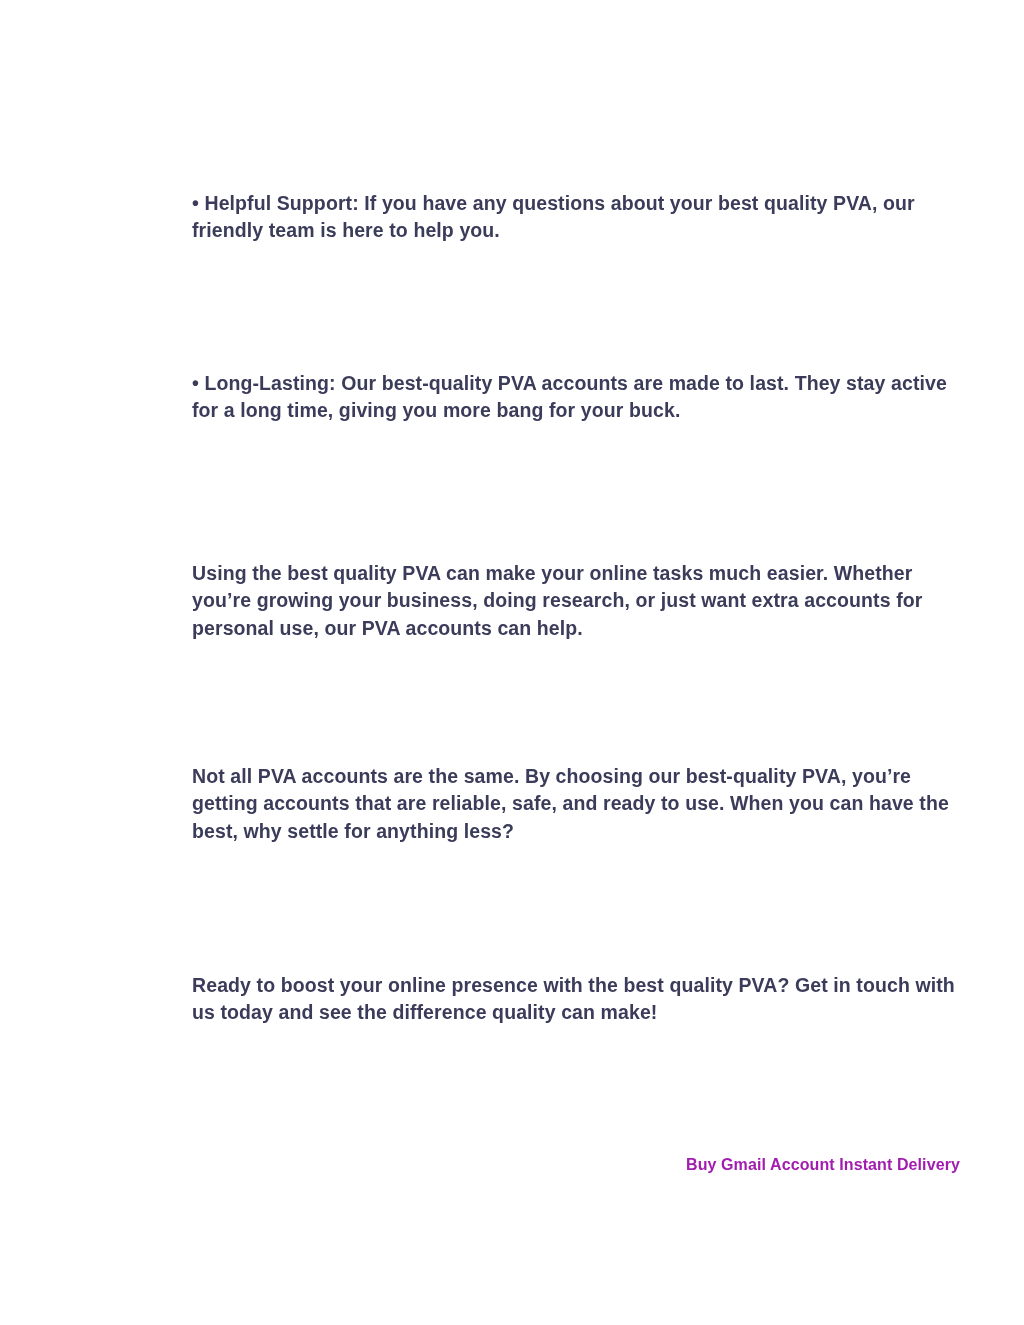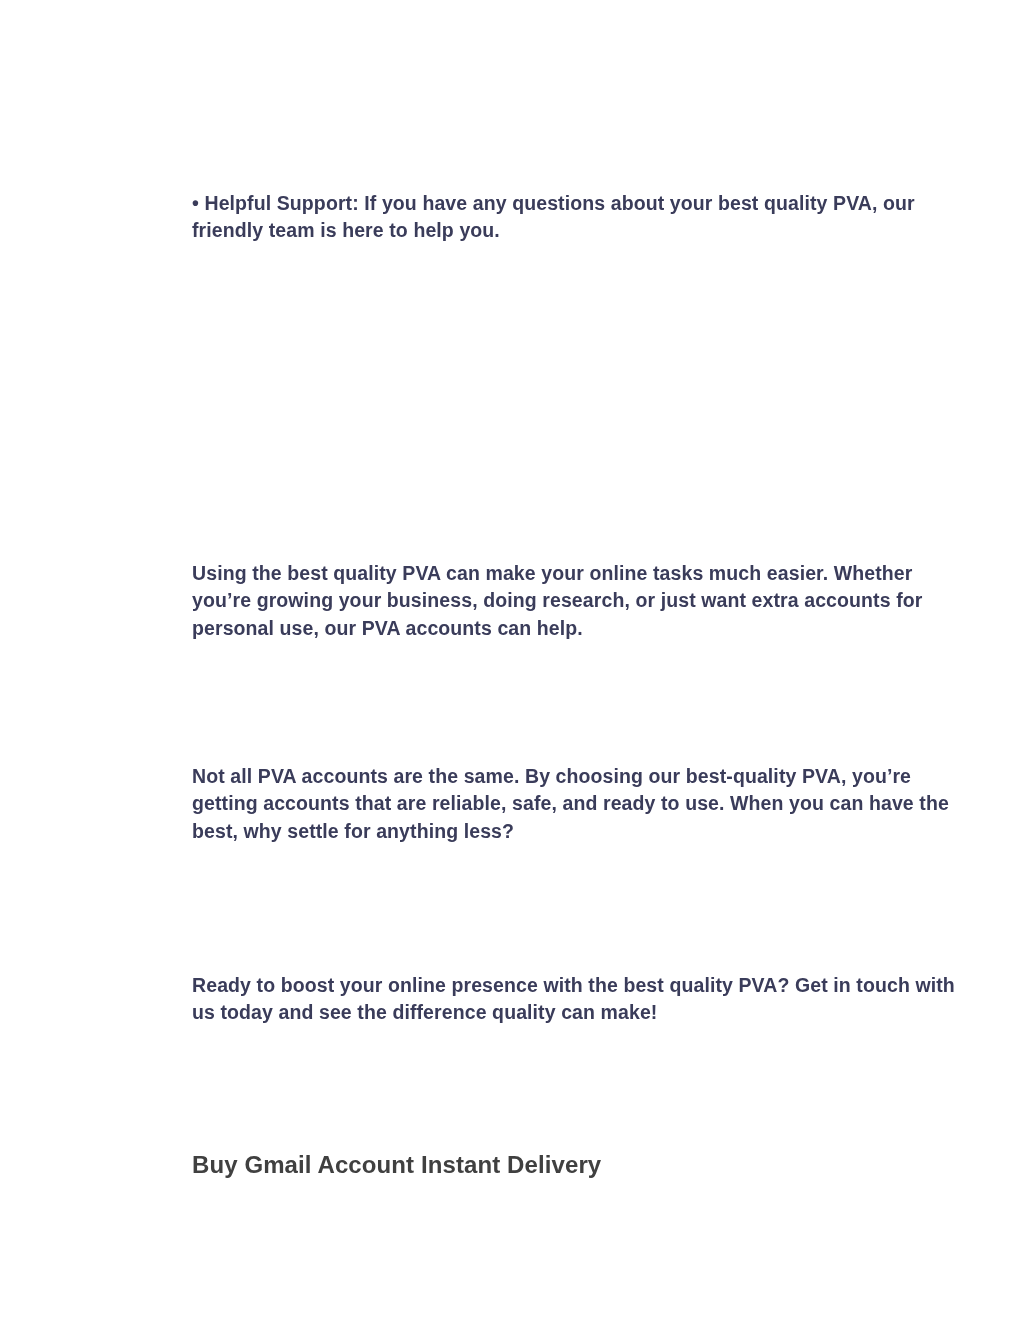--- a/index.html
+++ b/index.html
@@ -24,40 +24,43 @@
     font-weight: 700;
     font-size: 19.5px;
     line-height: 27.3px;
     white-space: pre-line;
     letter-spacing: 0.1px;
   }
   .heading {
     position: absolute;
     left: 120px;
     width: 800px;
-    color: #404040;
+    color: #a21caf;
     font-weight: 700;
-    font-size: 24px;
+    font-size: 16px;
     line-height: 31px;
     letter-spacing: 0.1px;
+    text-align: right;
   }
   .pos-1 { top: 118px; }
   .pos-2 { top: 298px; }
   .pos-3 { top: 488px; }
   .pos-4 { top: 691px; }
   .pos-5 { top: 900px; }
   .pos-6 { top: 1077px; }
 </style>
 </head>
 <body>
 
 <div class="page">
   <p class="text-block pos-1">• Helpful Support: If you have any questions about your best quality PVA, our
 friendly team is here to help you.</p>
 
+  <p class="text-block pos-2">• Long-Lasting: Our best-quality PVA accounts are made to last. They stay active
+for a long time, giving you more bang for your buck.</p>
 
   <p class="text-block pos-3">Using the best quality PVA can make your online tasks much easier. Whether
 you’re growing your business, doing research, or just want extra accounts for
 personal use, our PVA accounts can help.</p>
 
   <p class="text-block pos-5">Ready to boost your online presence with the best quality PVA? Get in touch with
 us today and see the difference quality can make!</p>
 
   <p class="text-block pos-4">Not all PVA accounts are the same. By choosing our best-quality PVA, you’re
 getting accounts that are reliable, safe, and ready to use. When you can have the

